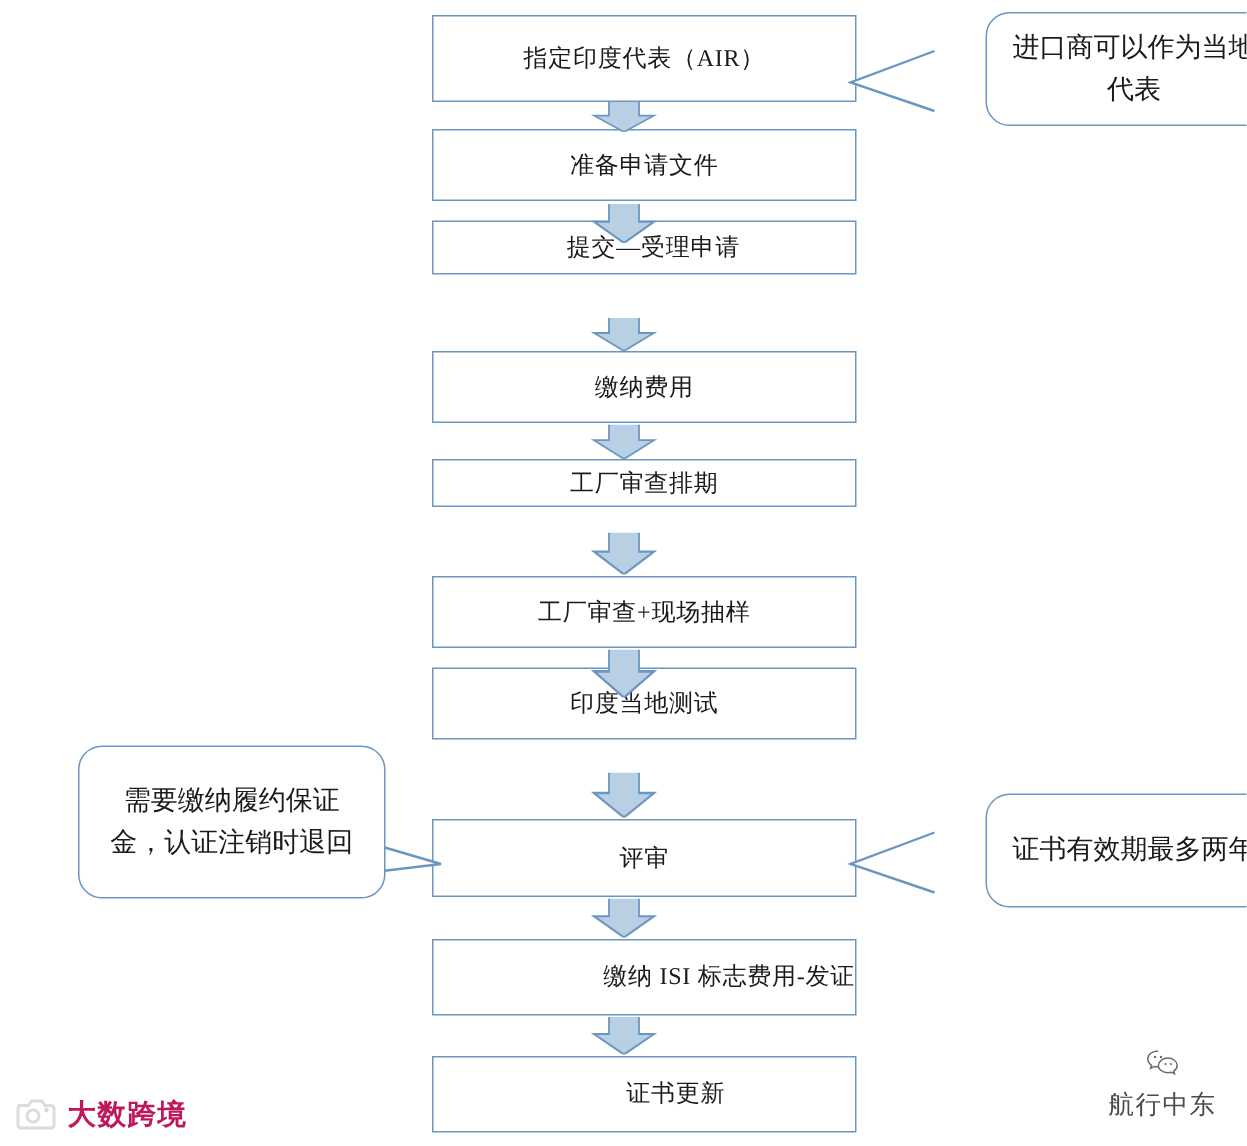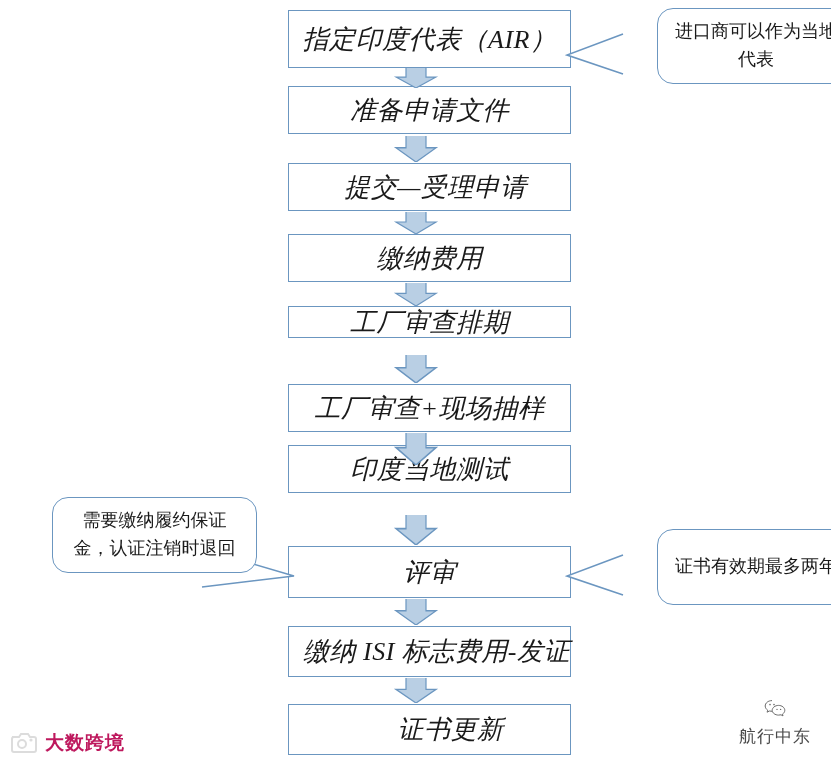--- a/index.html
+++ b/index.html
@@ -17,24 +17,23 @@
     position:absolute;
     left:288px;
     width:283px;
     box-sizing:border-box;
     border:1.6px solid #6b96c0;
     background:#ffffff;
     display:flex;
     align-items:center;
     justify-content:center;
     color:#1a1a1a;
-    font-size:26px;
+    font-size:16px;
     letter-spacing:.5px;
     white-space:nowrap;
-    font-style:italic;
   }
 
   
   .arrow{
     position:absolute;
     left:50%;
     width:48px;
     height:22px;
     transform:translateX(-50%);
     overflow:visible;
@@ -95,21 +94,21 @@
   </div>
 
   <div class="node" style="top:10px;height:58px;">
     <span>指定印度代表（AIR）</span>
   </div>
 
   <div class="node" style="top:86px;height:48px;">
     <span>准备申请文件</span>
   </div>
 
-  <div class="node" style="top:163px;height:48px;padding-left:12px;">
+  <div class="node" style="top:147px;height:36px;padding-left:12px;">
     <span>提交—受理申请</span>
   </div>
 
   <div class="node" style="top:234px;height:48px;">
     <span>缴纳费用</span>
   </div>
 
   <div class="node" style="top:306px;height:32px;">
     <span>工厂审查排期</span>
   </div>
@@ -177,21 +176,21 @@
   <div class="arrow" style="top:678px;height:25px;">
     <svg viewBox="0 0 48 22" preserveAspectRatio="none">
       <path d="M 14 0 L 14 10 L 4 10 L 24 22 L 44 10 L 34 10 L 34 0" fill="#b9cfe4" stroke="#6b96c0" stroke-width="1.2" stroke-linejoin="miter"></path>
     </svg>
   </div>
 
   <div class="callout" style="left:613px;top:8px;width:198px;height:76px;">
     <span>进口商可以作为当地代表</span>
   </div>
 
-  <div class="callout" style="left:8px;top:497px;width:205px;height:76px;">
+  <div class="callout" style="left:8px;top:497px;width:205px;height:102px;">
     <span>需要缴纳履约保证金，认证注销时退回</span>
   </div>
 
   <div class="callout" style="left:613px;top:529px;width:198px;height:76px;">
     <span>证书有效期最多两年</span>
   </div>
 
   <div class="wm wm-left">
     <span class="lg">
       <svg width="30" height="22" viewBox="0 0 30 22">

